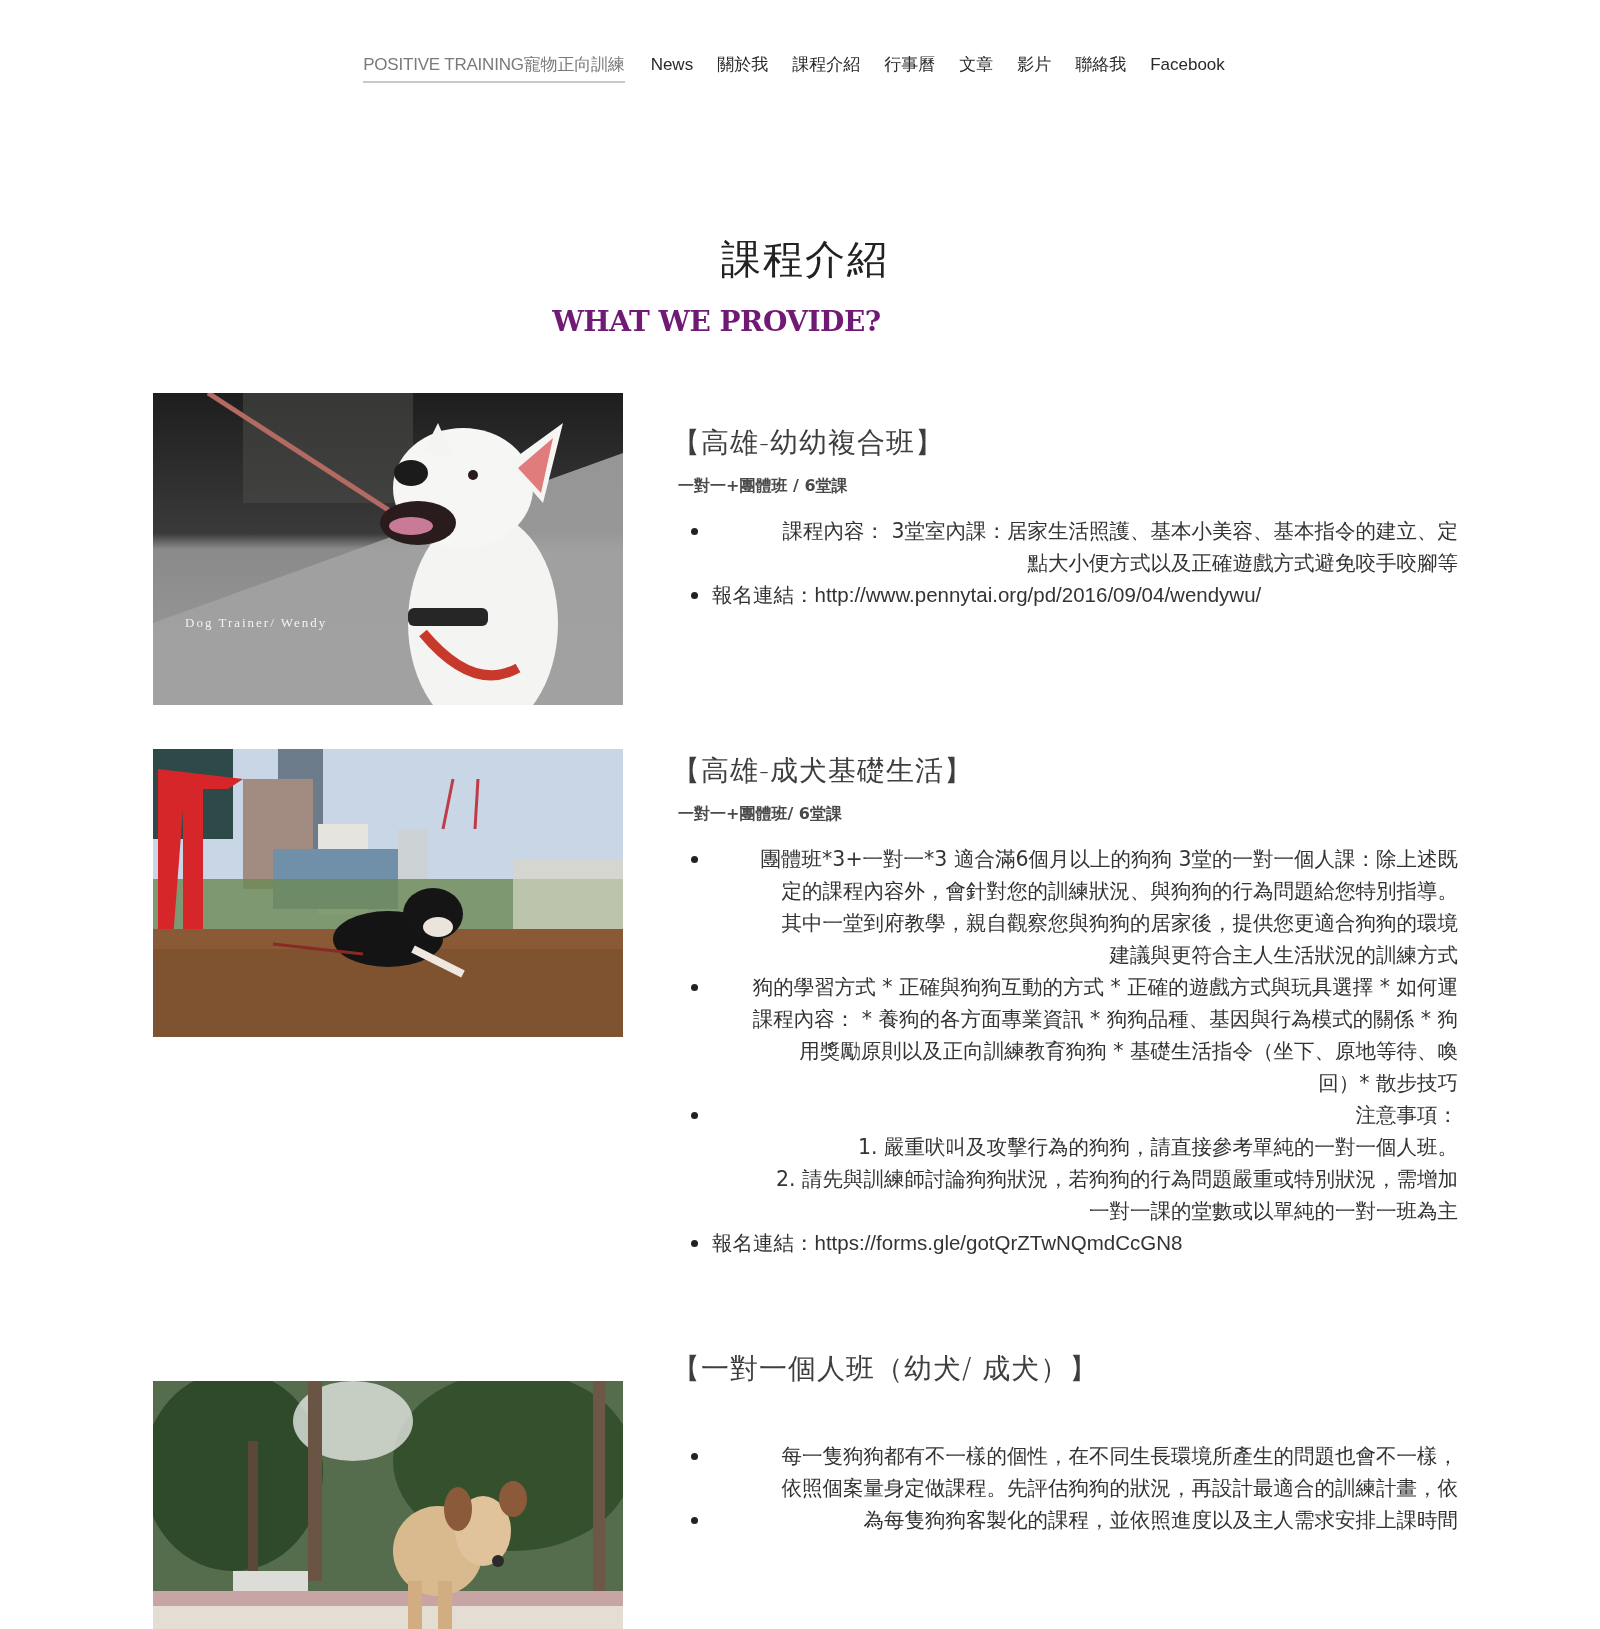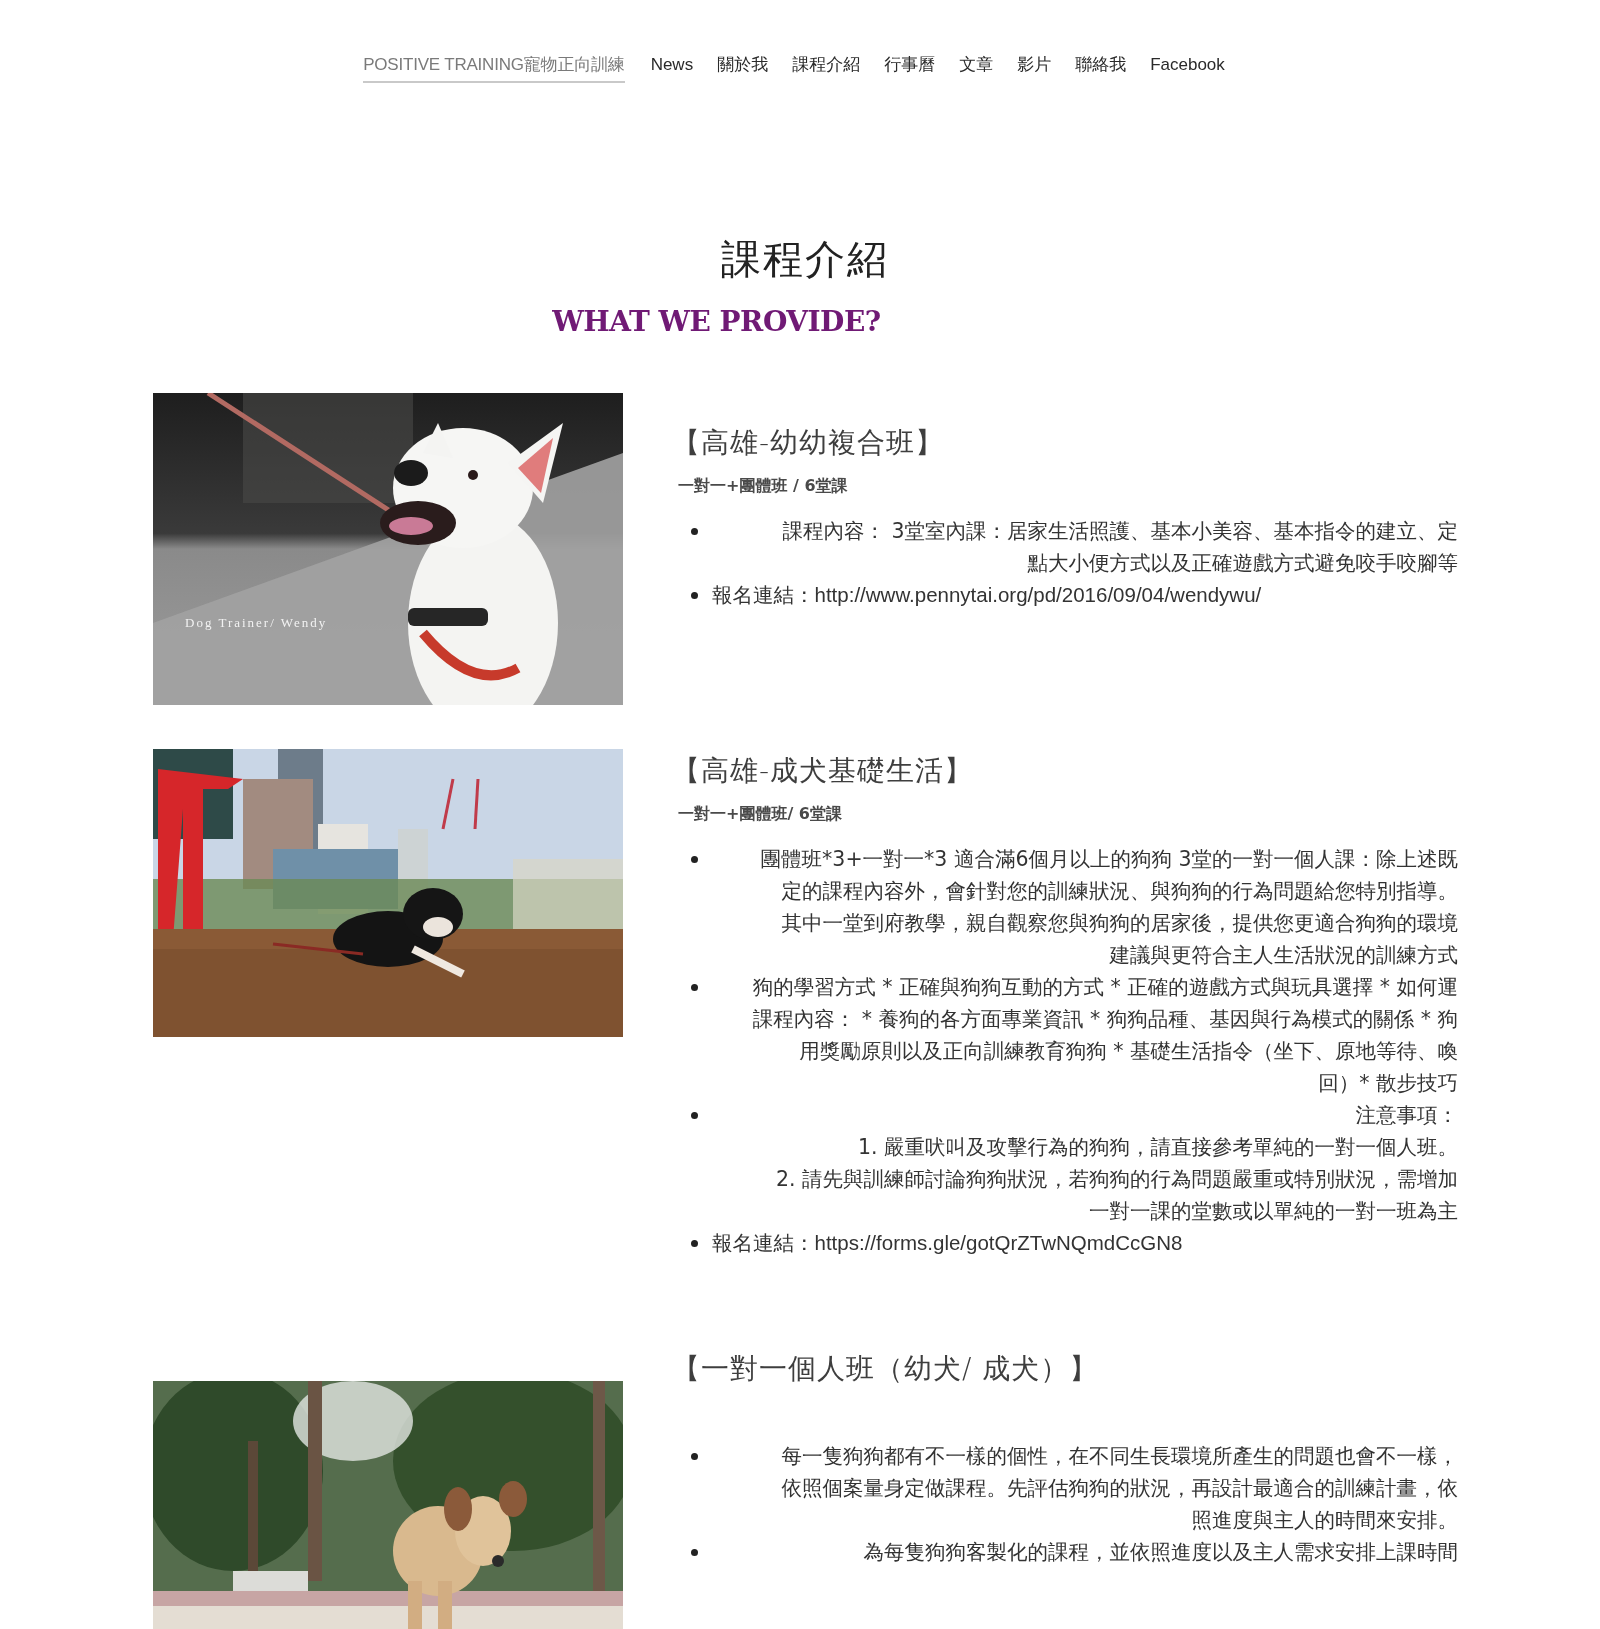--- a/index.html
+++ b/index.html
@@ -162,19 +162,18 @@
     <text x="4" y="262" font-family="Liberation Sans, sans-serif" font-size="13" fill="#555">MIFU</text>
   </svg>
 </div>
 
 <section class="course-text" style="top:1350px;">
   <h3 class="course-title">【一對一個人班（幼犬/ 成犬）】</h3>
   <ul class="course-list" style="margin-top:52px;">
     <li>
       <span class="line">每一隻狗狗都有不一樣的個性，在不同生長環境所產生的問題也會不一樣，</span>
       <span class="line">依照個案量身定做課程。先評估狗狗的狀況，再設計最適合的訓練計畫，依</span>
-      <span class="line">照進度與主人的時間來安排。</span>
     </li>
     <li>
       <span class="line">為每隻狗狗客製化的課程，並依照進度以及主人需求安排上課時間</span>
     </li>
   </ul>
 </section>
 
 </body></html>

